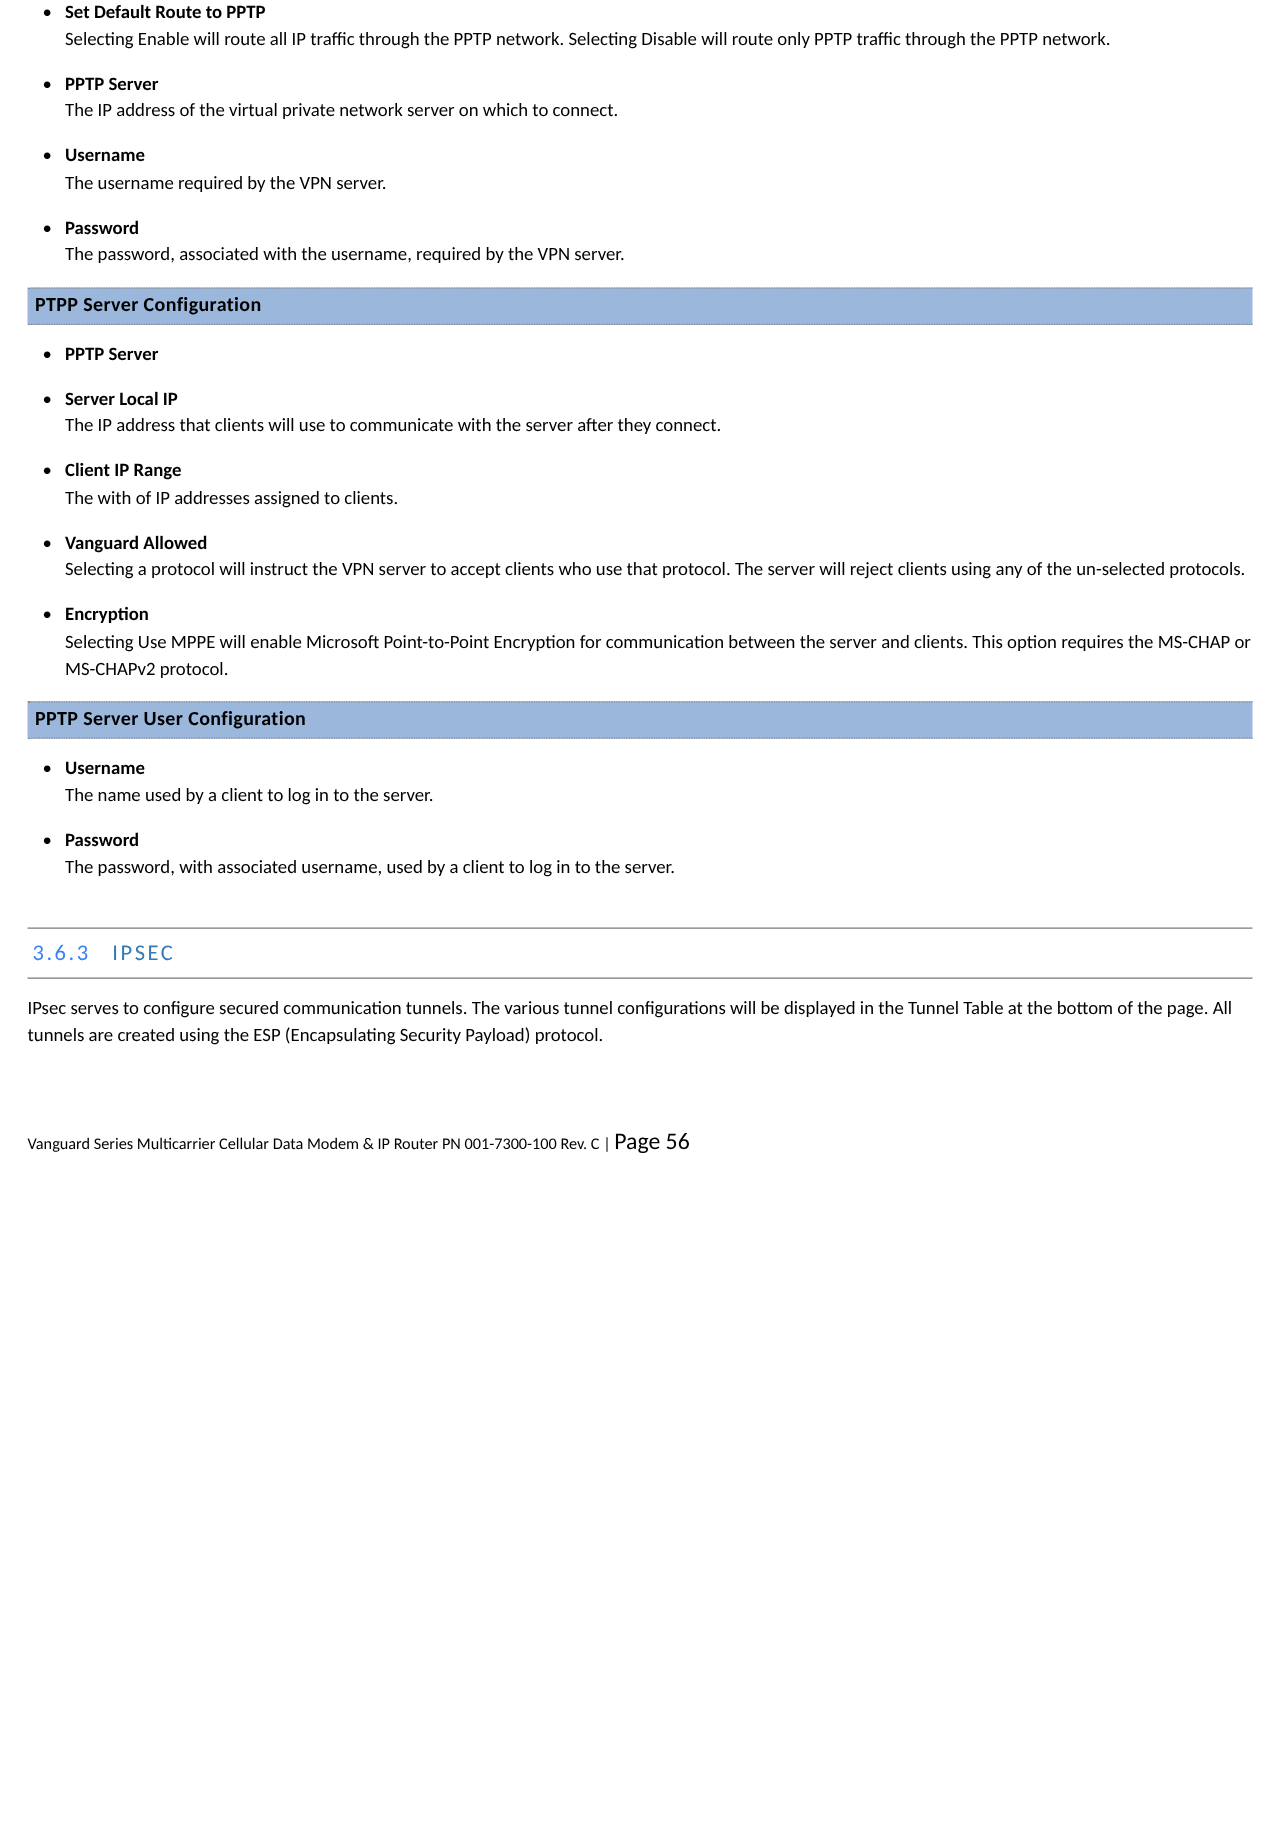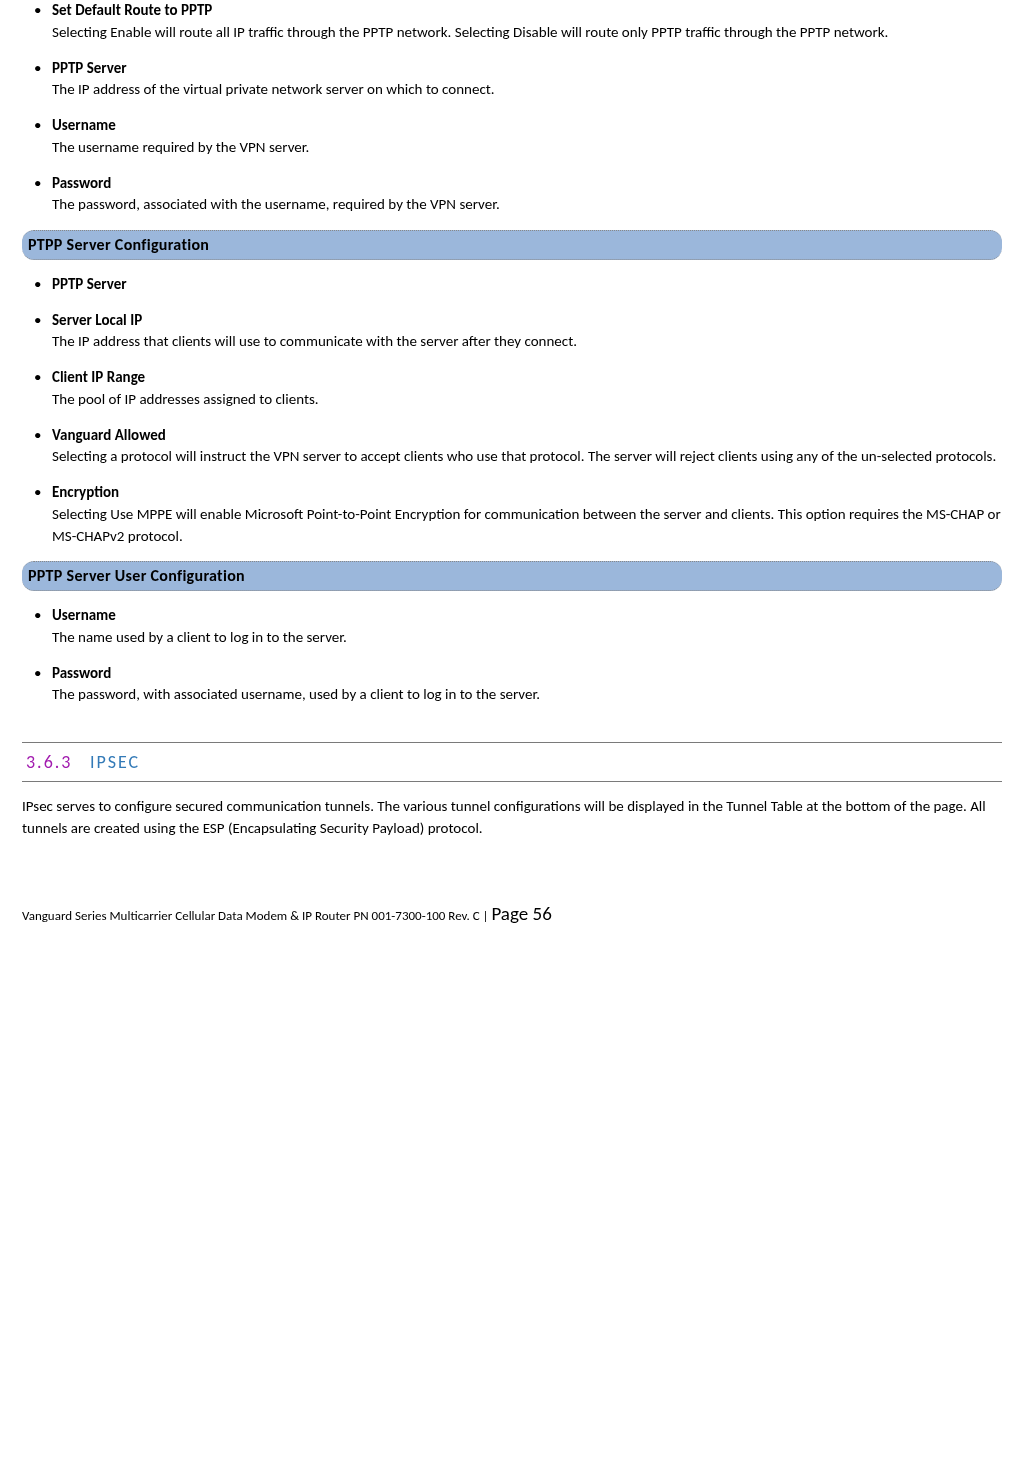--- a/index.html
+++ b/index.html
@@ -35,35 +35,34 @@
   }
   .item-desc {
     display: block;
   }
   .section-bar {
     background: #9BB7DB;
     border-top: 1px dotted #888;
     border-bottom: 1px dotted #888;
     padding: 2px 6px;
     margin: 14px 0 14px 0;
-    border-radius: 12px;
   }
   .section-bar-text {
     font-weight: 700;
     font-size: 16px;
     letter-spacing: 0.3px;
   }
   .h3-row {
     border-top: 1px solid #7a7a7a;
     border-bottom: 1px solid #7a7a7a;
     padding: 6px 0;
     margin: 36px 0 14px 0;
   }
   .h3-num {
-    color: #a21caf;
+    color: #3b82f6;
     font-size: 18px;
     font-weight: 400;
     letter-spacing: 2px;
     padding-left: 4px;
     padding-right: 14px;
   }
   .h3-title {
     color: #337AB7;
     font-size: 18px;
     font-weight: 400;
@@ -110,21 +109,21 @@
 <ul class="items">
   <li>
     <span class="item-title">PPTP Server</span>
   </li>
   <li>
     <span class="item-title">Server Local IP</span>
     <span class="item-desc">The IP address that clients will use to communicate with the server after they connect.</span>
   </li>
   <li>
     <span class="item-title">Client IP Range</span>
-    <span class="item-desc">The pool of IP addresses assigned to clients.</span>
+    <span class="item-desc">The with of IP addresses assigned to clients.</span>
   </li>
   <li>
     <span class="item-title">Vanguard Allowed</span>
     <span class="item-desc">Selecting a protocol will instruct the VPN server to accept clients who use that protocol. The server will reject clients using any of the un-selected protocols.</span>
   </li>
   <li>
     <span class="item-title">Encryption</span>
     <span class="item-desc">Selecting Use MPPE will enable Microsoft Point-to-Point Encryption for communication between the server and clients. This option requires the MS-CHAP or MS-CHAPv2 protocol.</span>
   </li>
 </ul>

